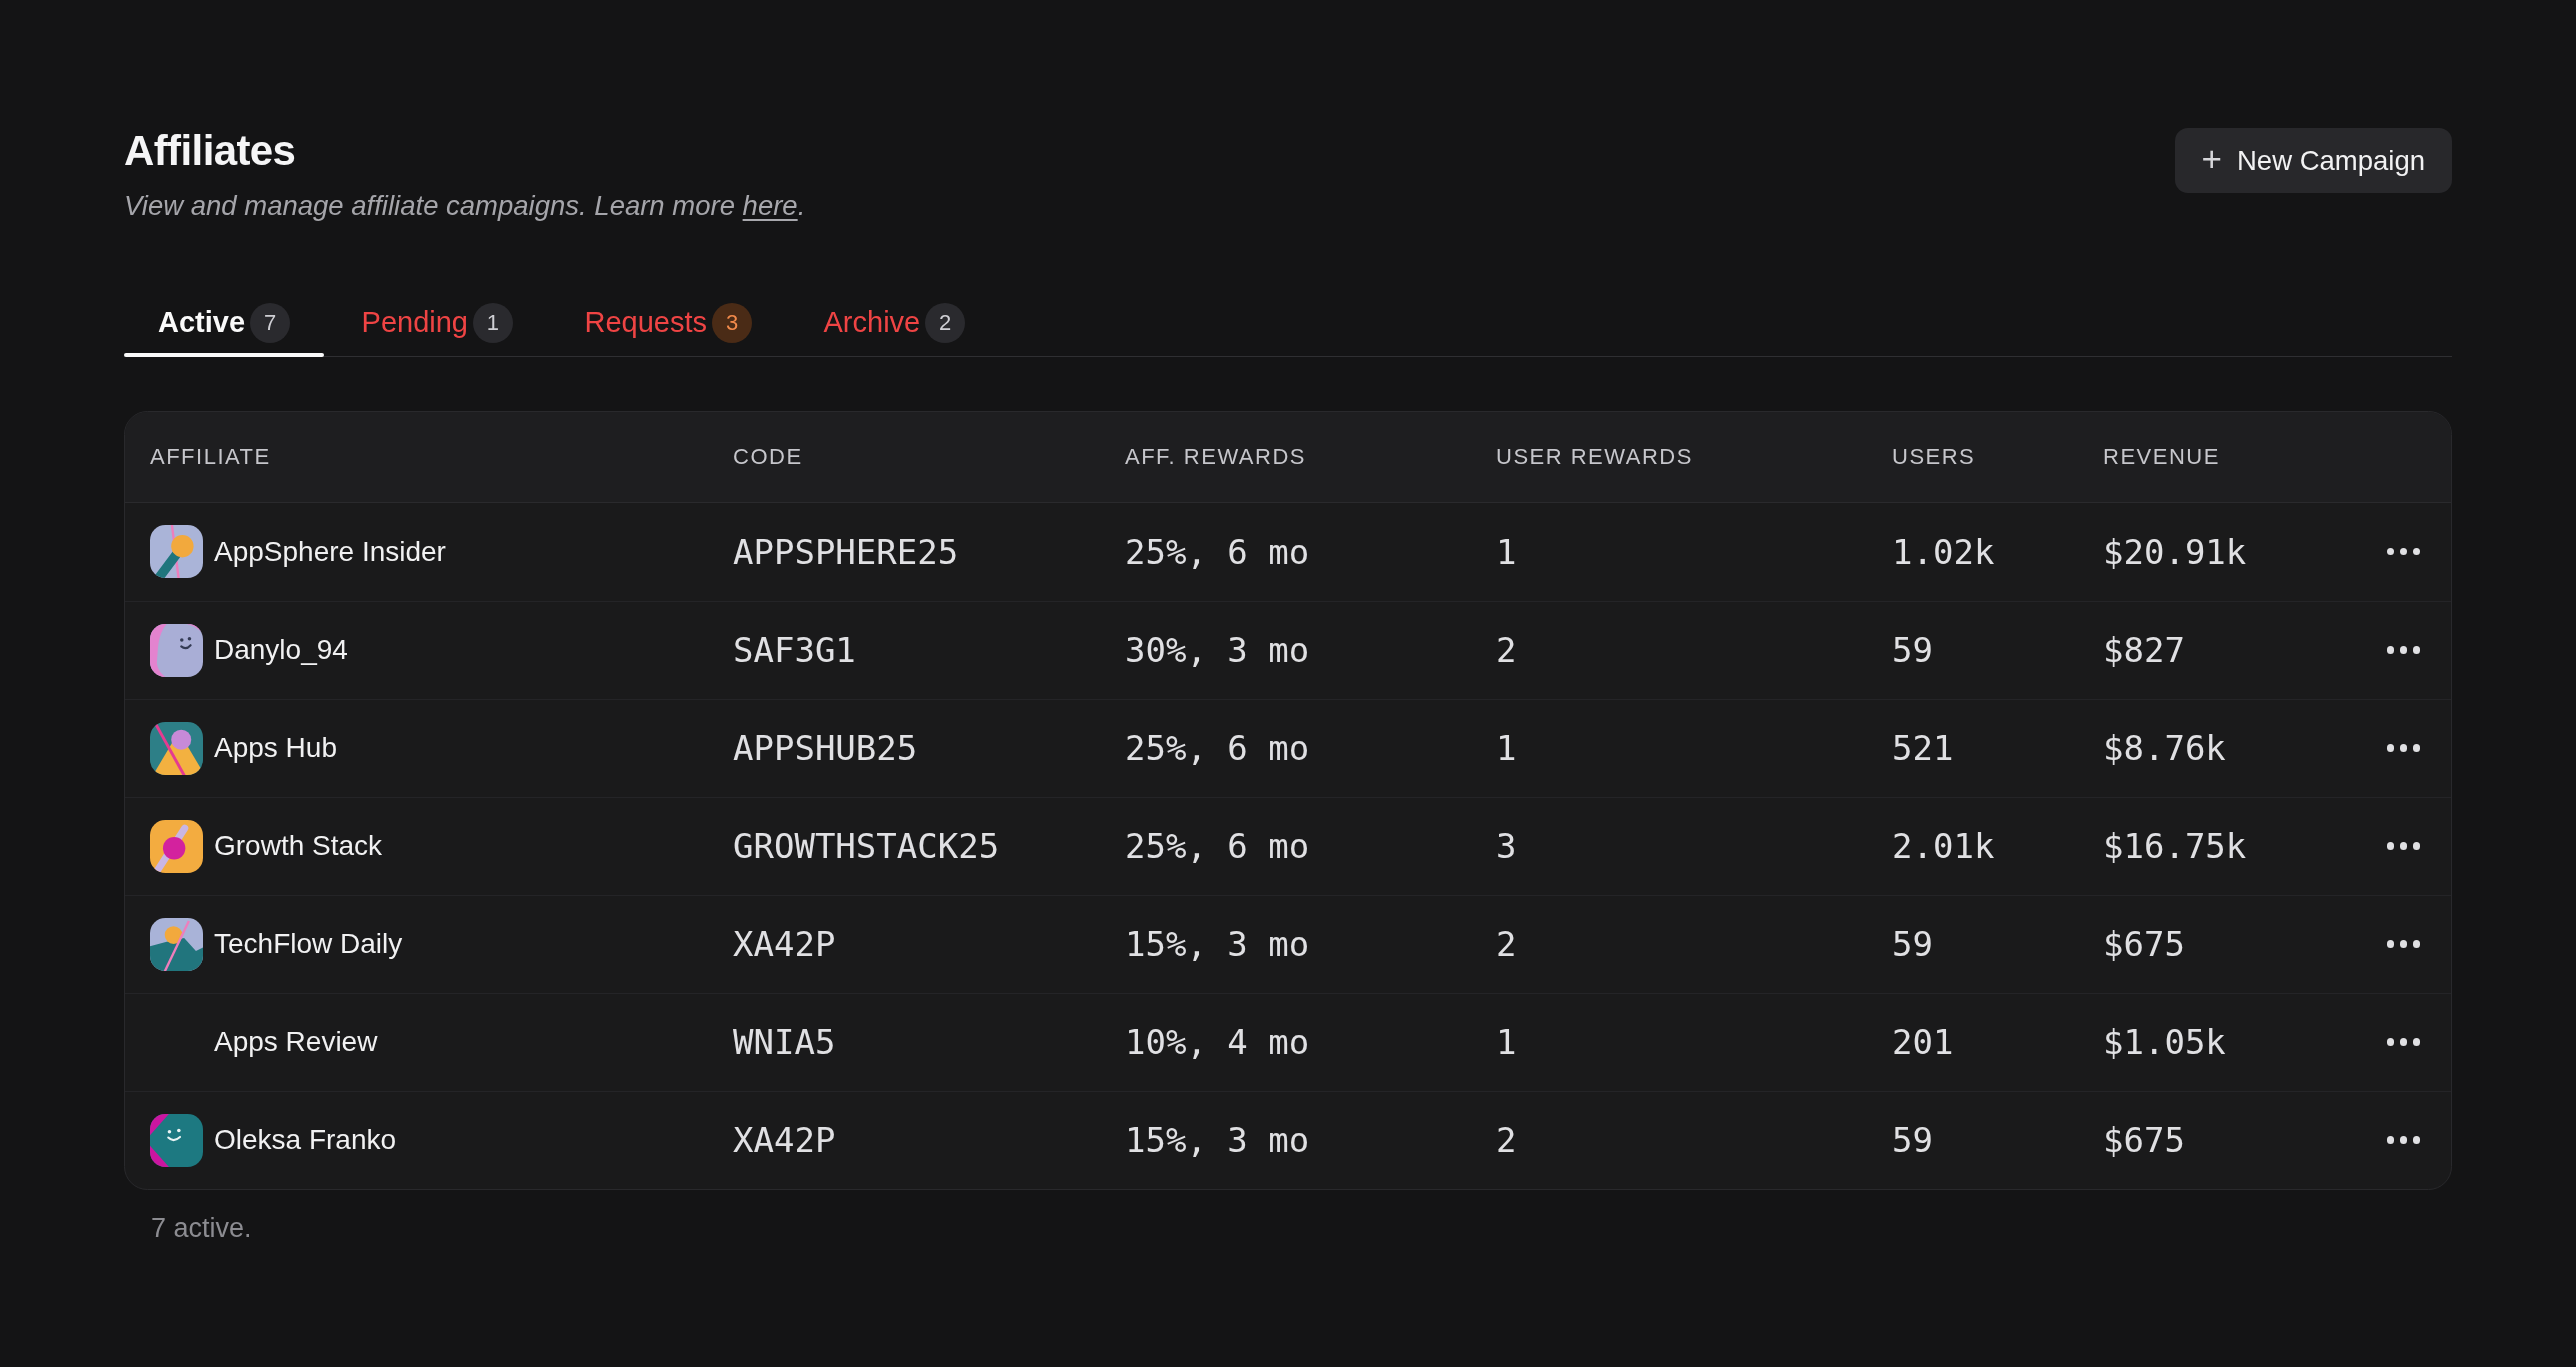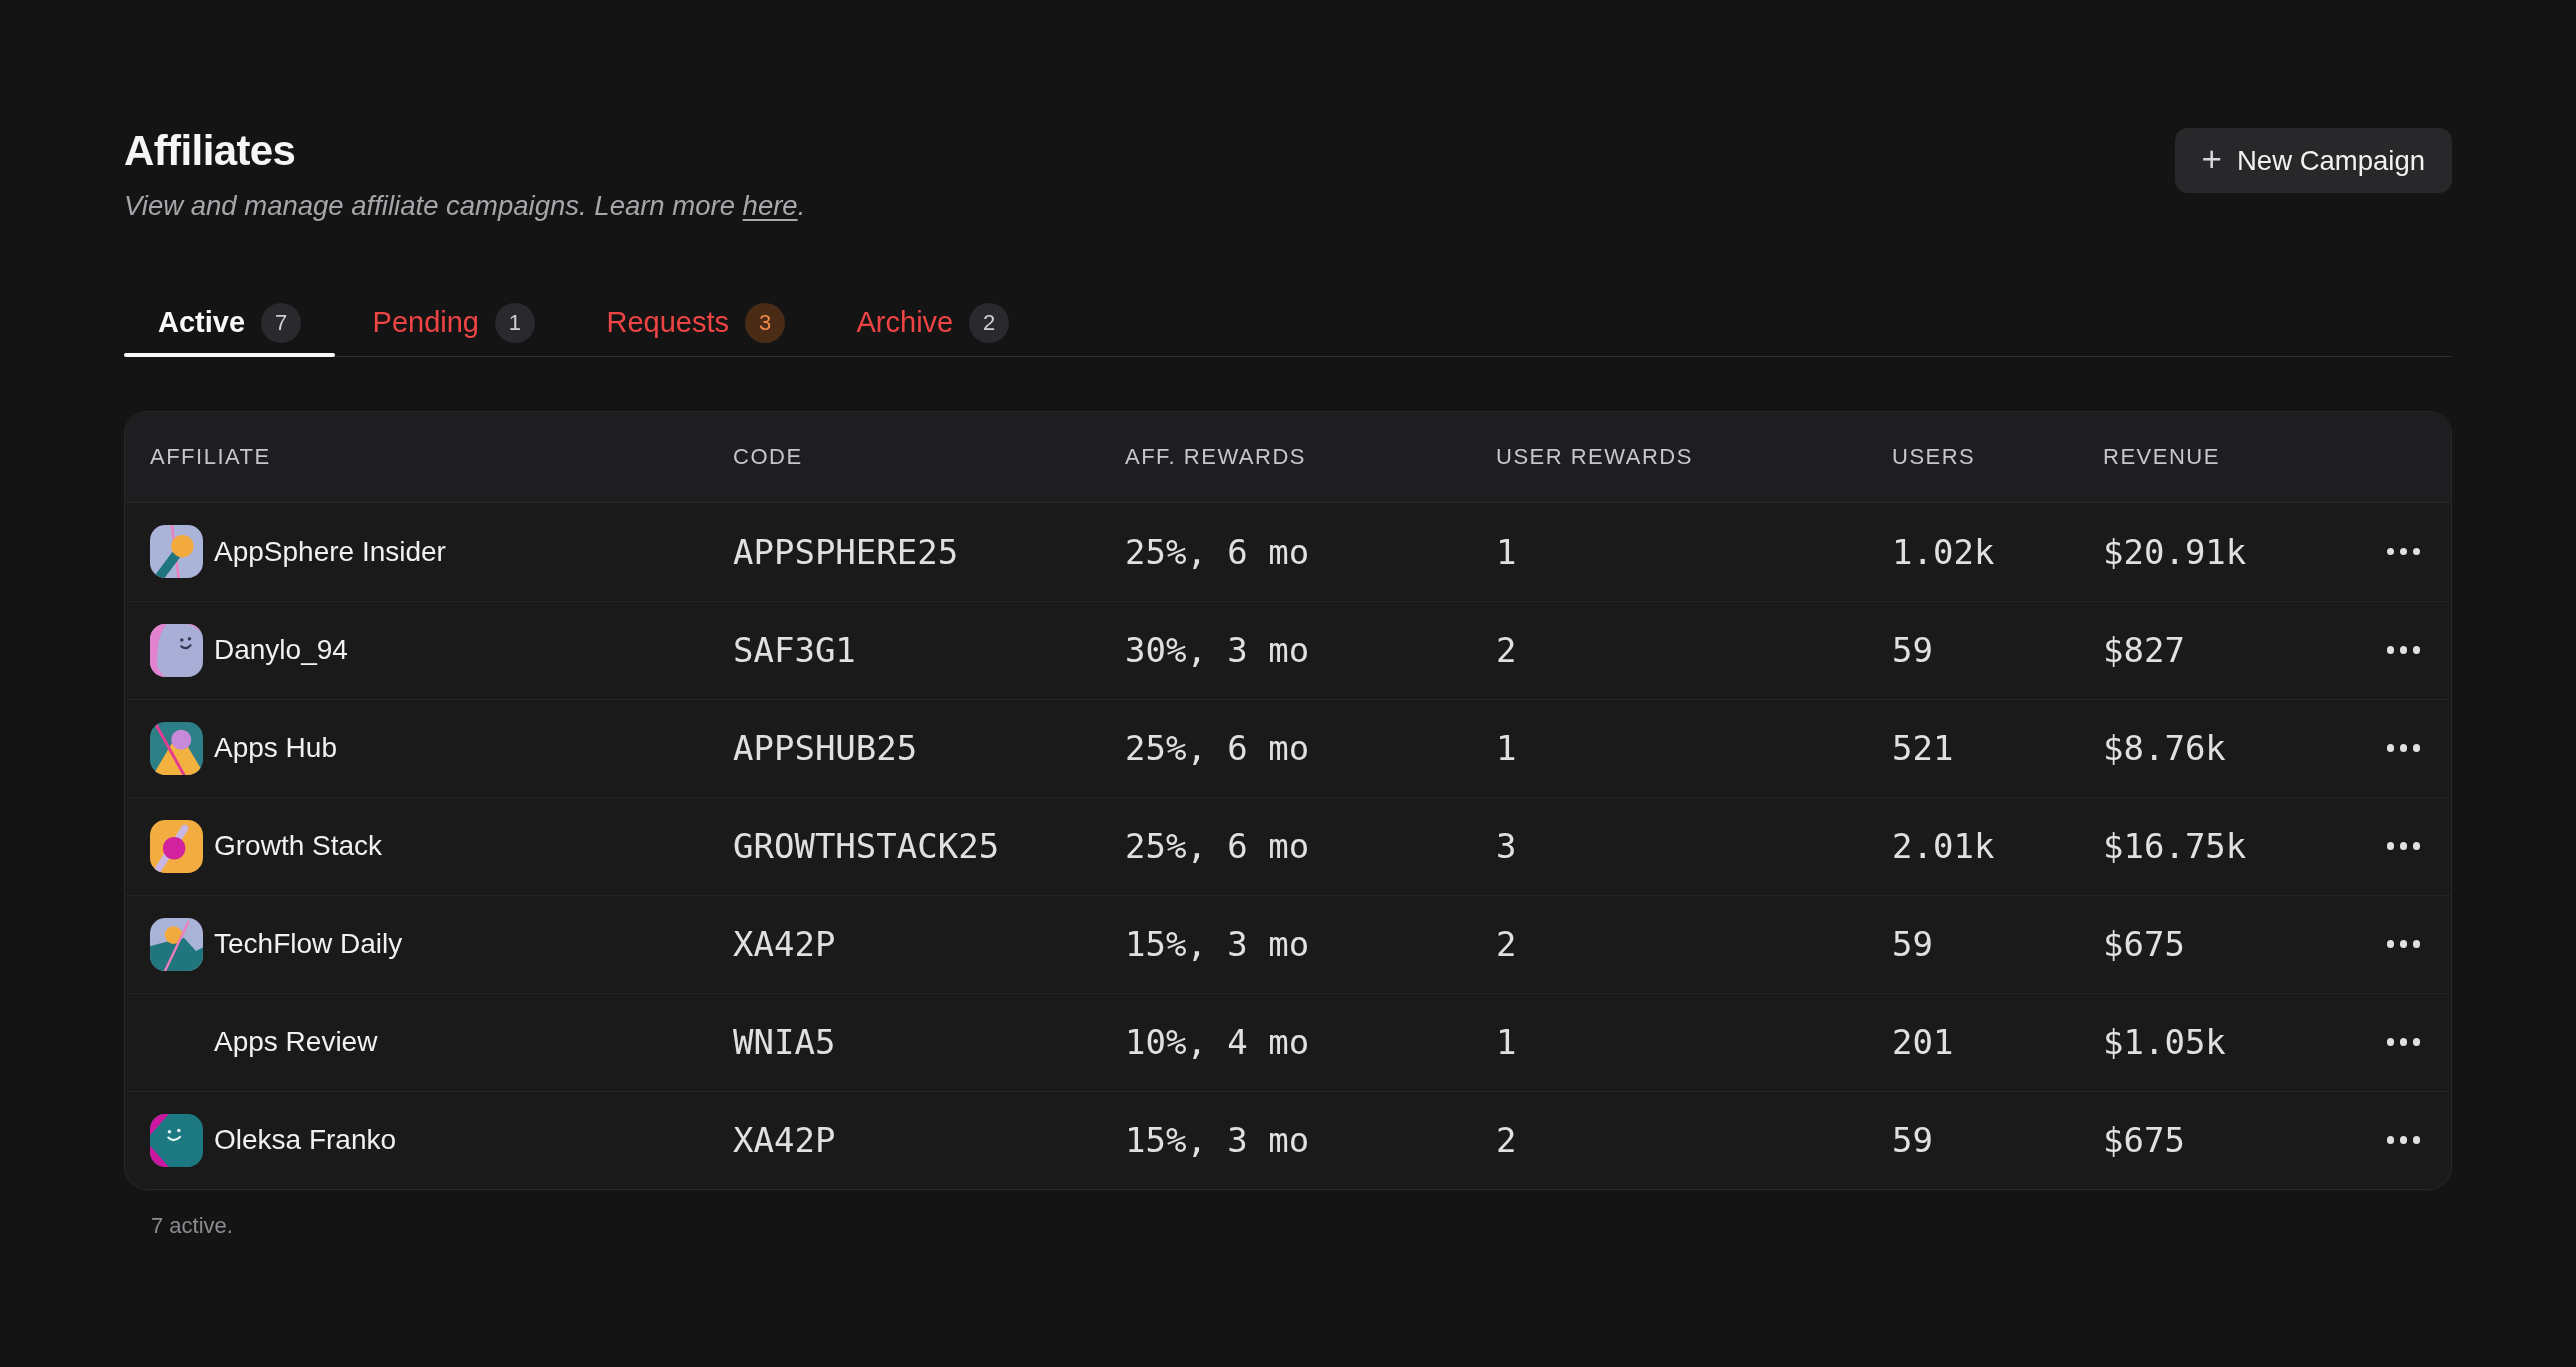--- a/index.html
+++ b/index.html
@@ -39,21 +39,21 @@
 
   
   .tab-bar {
     margin-top: 66px;
     display: flex; gap: 3.5px;
     border-bottom: 1.8px solid #2f2f32;
     height: 67px;
   }
   .tab {
     position: relative;
-    display: flex; align-items: center; gap: 16px;
+    display: flex; align-items: center; gap: 5px;
     padding: 0 34px; height: 66px;
     background: transparent; border: none; cursor: pointer;
     font-family: "Liberation Sans", sans-serif;
   }
   .tab .tab-label { font-size: 29px; color: #ef4444; font-weight: 500; }
   .tab.active .tab-label { color: #fafafa; font-weight: 600; }
   .tab-badge {
     display: flex; align-items: center; justify-content: center;
     min-width: 40px; height: 40px; padding: 0 10.5px;
     border-radius: 585px; background: #2a2a2e;
@@ -98,21 +98,21 @@
   .cell-mono {
     font-family: "DejaVu Sans Mono", "Liberation Mono", monospace;
     font-size: 34px; color: #e0e0e3;
   }
   .row-menu {
     display: flex; align-items: center; justify-content: center; gap: 5.3px;
     background: transparent; border: none; cursor: pointer; height: 100%;
   }
   .row-menu .dot { width: 7.6px; height: 7.6px; border-radius: 50%; background: #e0e0e3; }
 
-  .table-footer { margin: 23.4px 0 0 27px; font-size: 22px; color: #8c8c91; }
+  .table-footer { margin: 23.4px 0 0 27px; font-size: 27px; color: #8c8c91; }
 </style>
 </head>
 <body>
 
 <div class="content">
 
   <header class="page-header">
     <div>
       <h1 class="page-title">Affiliates</h1>
       <p class="page-subtitle"><span>View and manage affiliate campaigns. Learn more </span><a>here</a><span>.</span></p>

